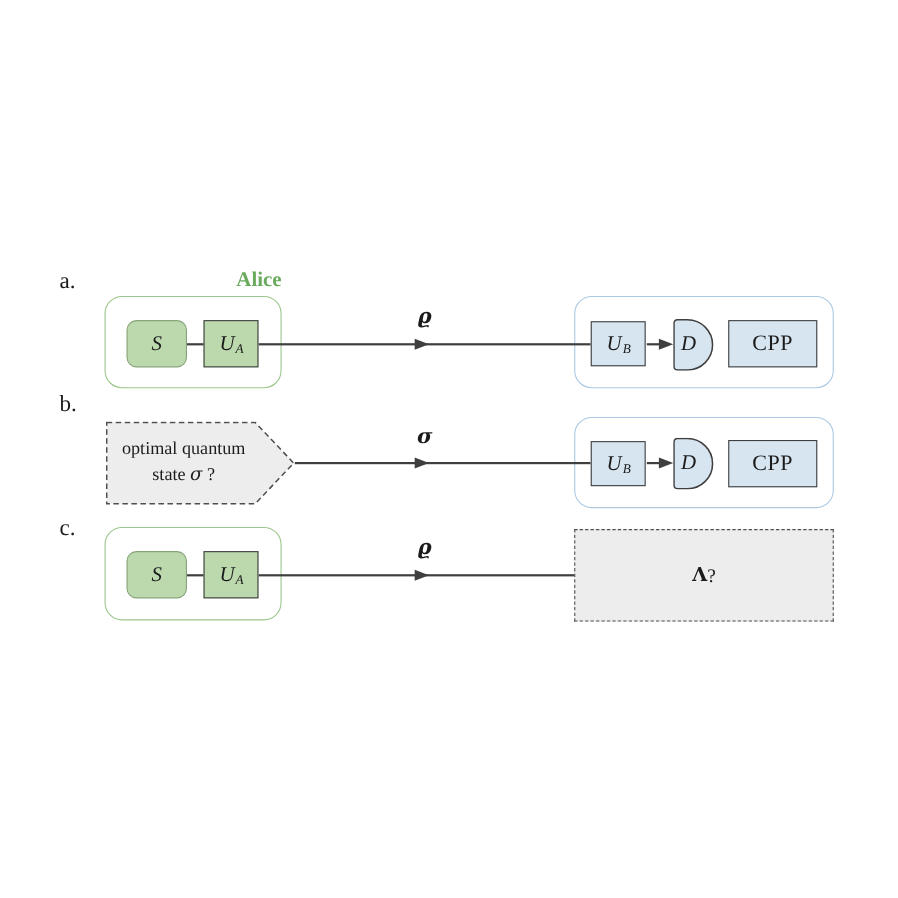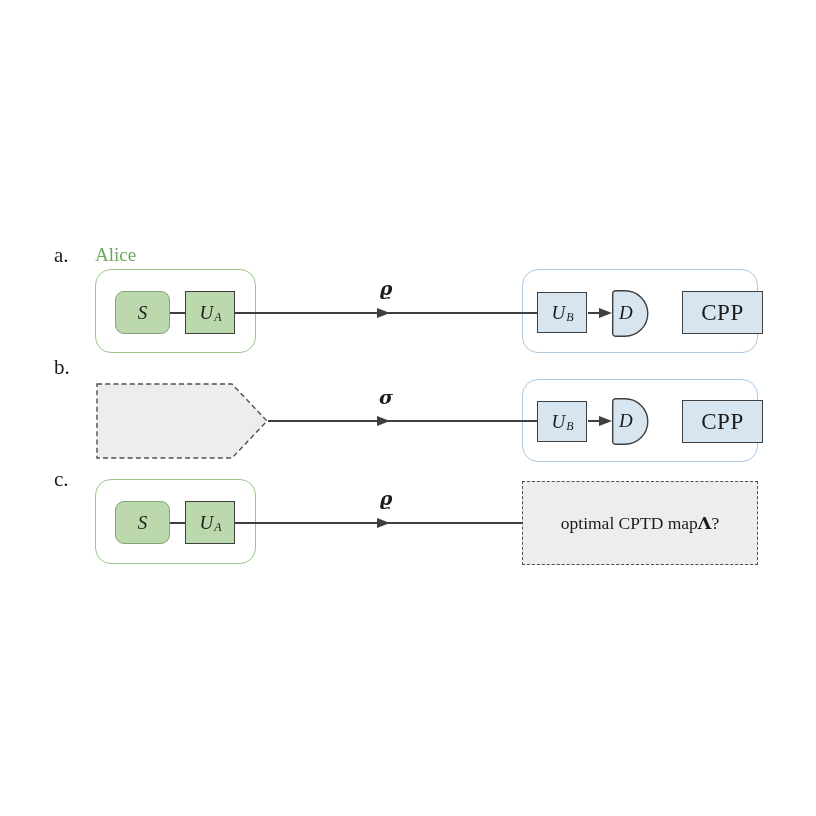--- a/index.html
+++ b/index.html
@@ -8,35 +8,35 @@
     --bob-label:#7aa3d3; --box-border:#3f3f3f; --line:#3f3f3f;
     --dashed-fill:#ededed; --dashed-border:#4f4f4f; --text:#1b1b1b;
   }
   html,body{margin:0;padding:0;background:#ffffff;}
   #canvas{
     position:relative;width:816px;height:816px;background:#ffffff;overflow:hidden;
     font-family:"Liberation Serif","DejaVu Serif",serif;color:var(--text);
   }
   .abs{position:absolute;}
   .row-label{font-size:21px;line-height:1;}
-  .group-title{font-weight:normal;font-size:19px;text-align:left;line-height:1;}
+  .group-title{font-weight:bold;font-size:19px;text-align:right;line-height:1;}
   .title-alice{color:var(--alice-label);}
   .title-bob{color:var(--bob-label);}
   .group{border:1.5px solid;border-radius:16px;background:#ffffff;box-sizing:border-box;}
   .group.green{border-color:var(--green-outline);}
   .group.blue{border-color:var(--blue-outline);}
   .node{
     display:flex;align-items:center;justify-content:center;box-sizing:border-box;
     background:var(--green-fill);border:1.4px solid var(--box-border);z-index:2;
   }
   .node.rounded{border-radius:9px;border:1.2px solid var(--green-border);}
   .node.blue{background:var(--blue-fill);}
   .math{font-style:italic;font-size:19px;}
   .sub{font-style:italic;font-size:12px;position:relative;bottom:-5px;left:1px;}
-  .cpp{font-size:23px;letter-spacing:0.5px;margin-left:20px;}
+  .cpp{font-size:20px;letter-spacing:0.5px;}
   .wire{background:var(--line);height:1.8px;z-index:1;}
   .arrowhead{
     width:0;height:0;z-index:3;
     border-left:13px solid var(--line);
     border-top:5px solid transparent;border-bottom:5px solid transparent;
   }
   .channel-symbol{
     width:42px;text-align:center;font-weight:bold;font-style:italic;font-size:19px;
     font-family:"DejaVu Serif","Liberation Serif",serif;
   }
@@ -92,20 +92,24 @@
     <span>CPP</span>
   </div>
 
   <div class="abs row-label" style="left:54px;top:357px;">b.</div>
 
   <div class="abs" style="left:96px;top:383px;">
     <svg width="174" height="76" viewBox="0 0 174 76">
       <path d="M 1 1 L 136 1 L 171 38 L 136 75 L 1 75 Z" fill="var(--dashed-fill)" stroke="var(--dashed-border)" stroke-width="1.4" stroke-dasharray="5 3.2"></path>
     </svg>
   </div>
+  <div class="abs pent-text" style="left:101px;top:397px;">
+    <span>optimal quantum</span><br>
+    <span>state </span><span class="it greek">σ</span><span> ?</span>
+  </div>
 
   <div class="abs wire" style="left:268px;top:420px;width:269px;"></div>
   <div class="abs arrowhead" style="left:377px;top:416px;"></div>
   <div class="abs channel-symbol" style="left:365px;top:386px;">σ</div>
 
   <div class="abs group blue" style="left:522px;top:379px;width:236px;height:83px;"></div>
   <div class="abs node blue" style="left:537px;top:401px;width:50px;height:41px;">
     <span class="math">U</span>
       <span class="sub">B</span>
   </div>
@@ -131,18 +135,17 @@
   <div class="abs node" style="left:185px;top:501px;width:50px;height:43px;">
     <span class="math">U</span>
       <span class="sub">A</span>
   </div>
 
   <div class="abs wire" style="left:235px;top:522px;width:287px;"></div>
   <div class="abs arrowhead" style="left:377px;top:518px;"></div>
   <div class="abs channel-symbol" style="left:365px;top:487px;">ϱ</div>
 
   <div class="abs dash-box" style="left:522px;top:481px;width:236px;height:84px;">
-    <span>optimal CPTD map </span>
       <span class="bold greek">Λ</span>
       <span>?</span>
   </div>
 
 </div>
 
 </body></html>

